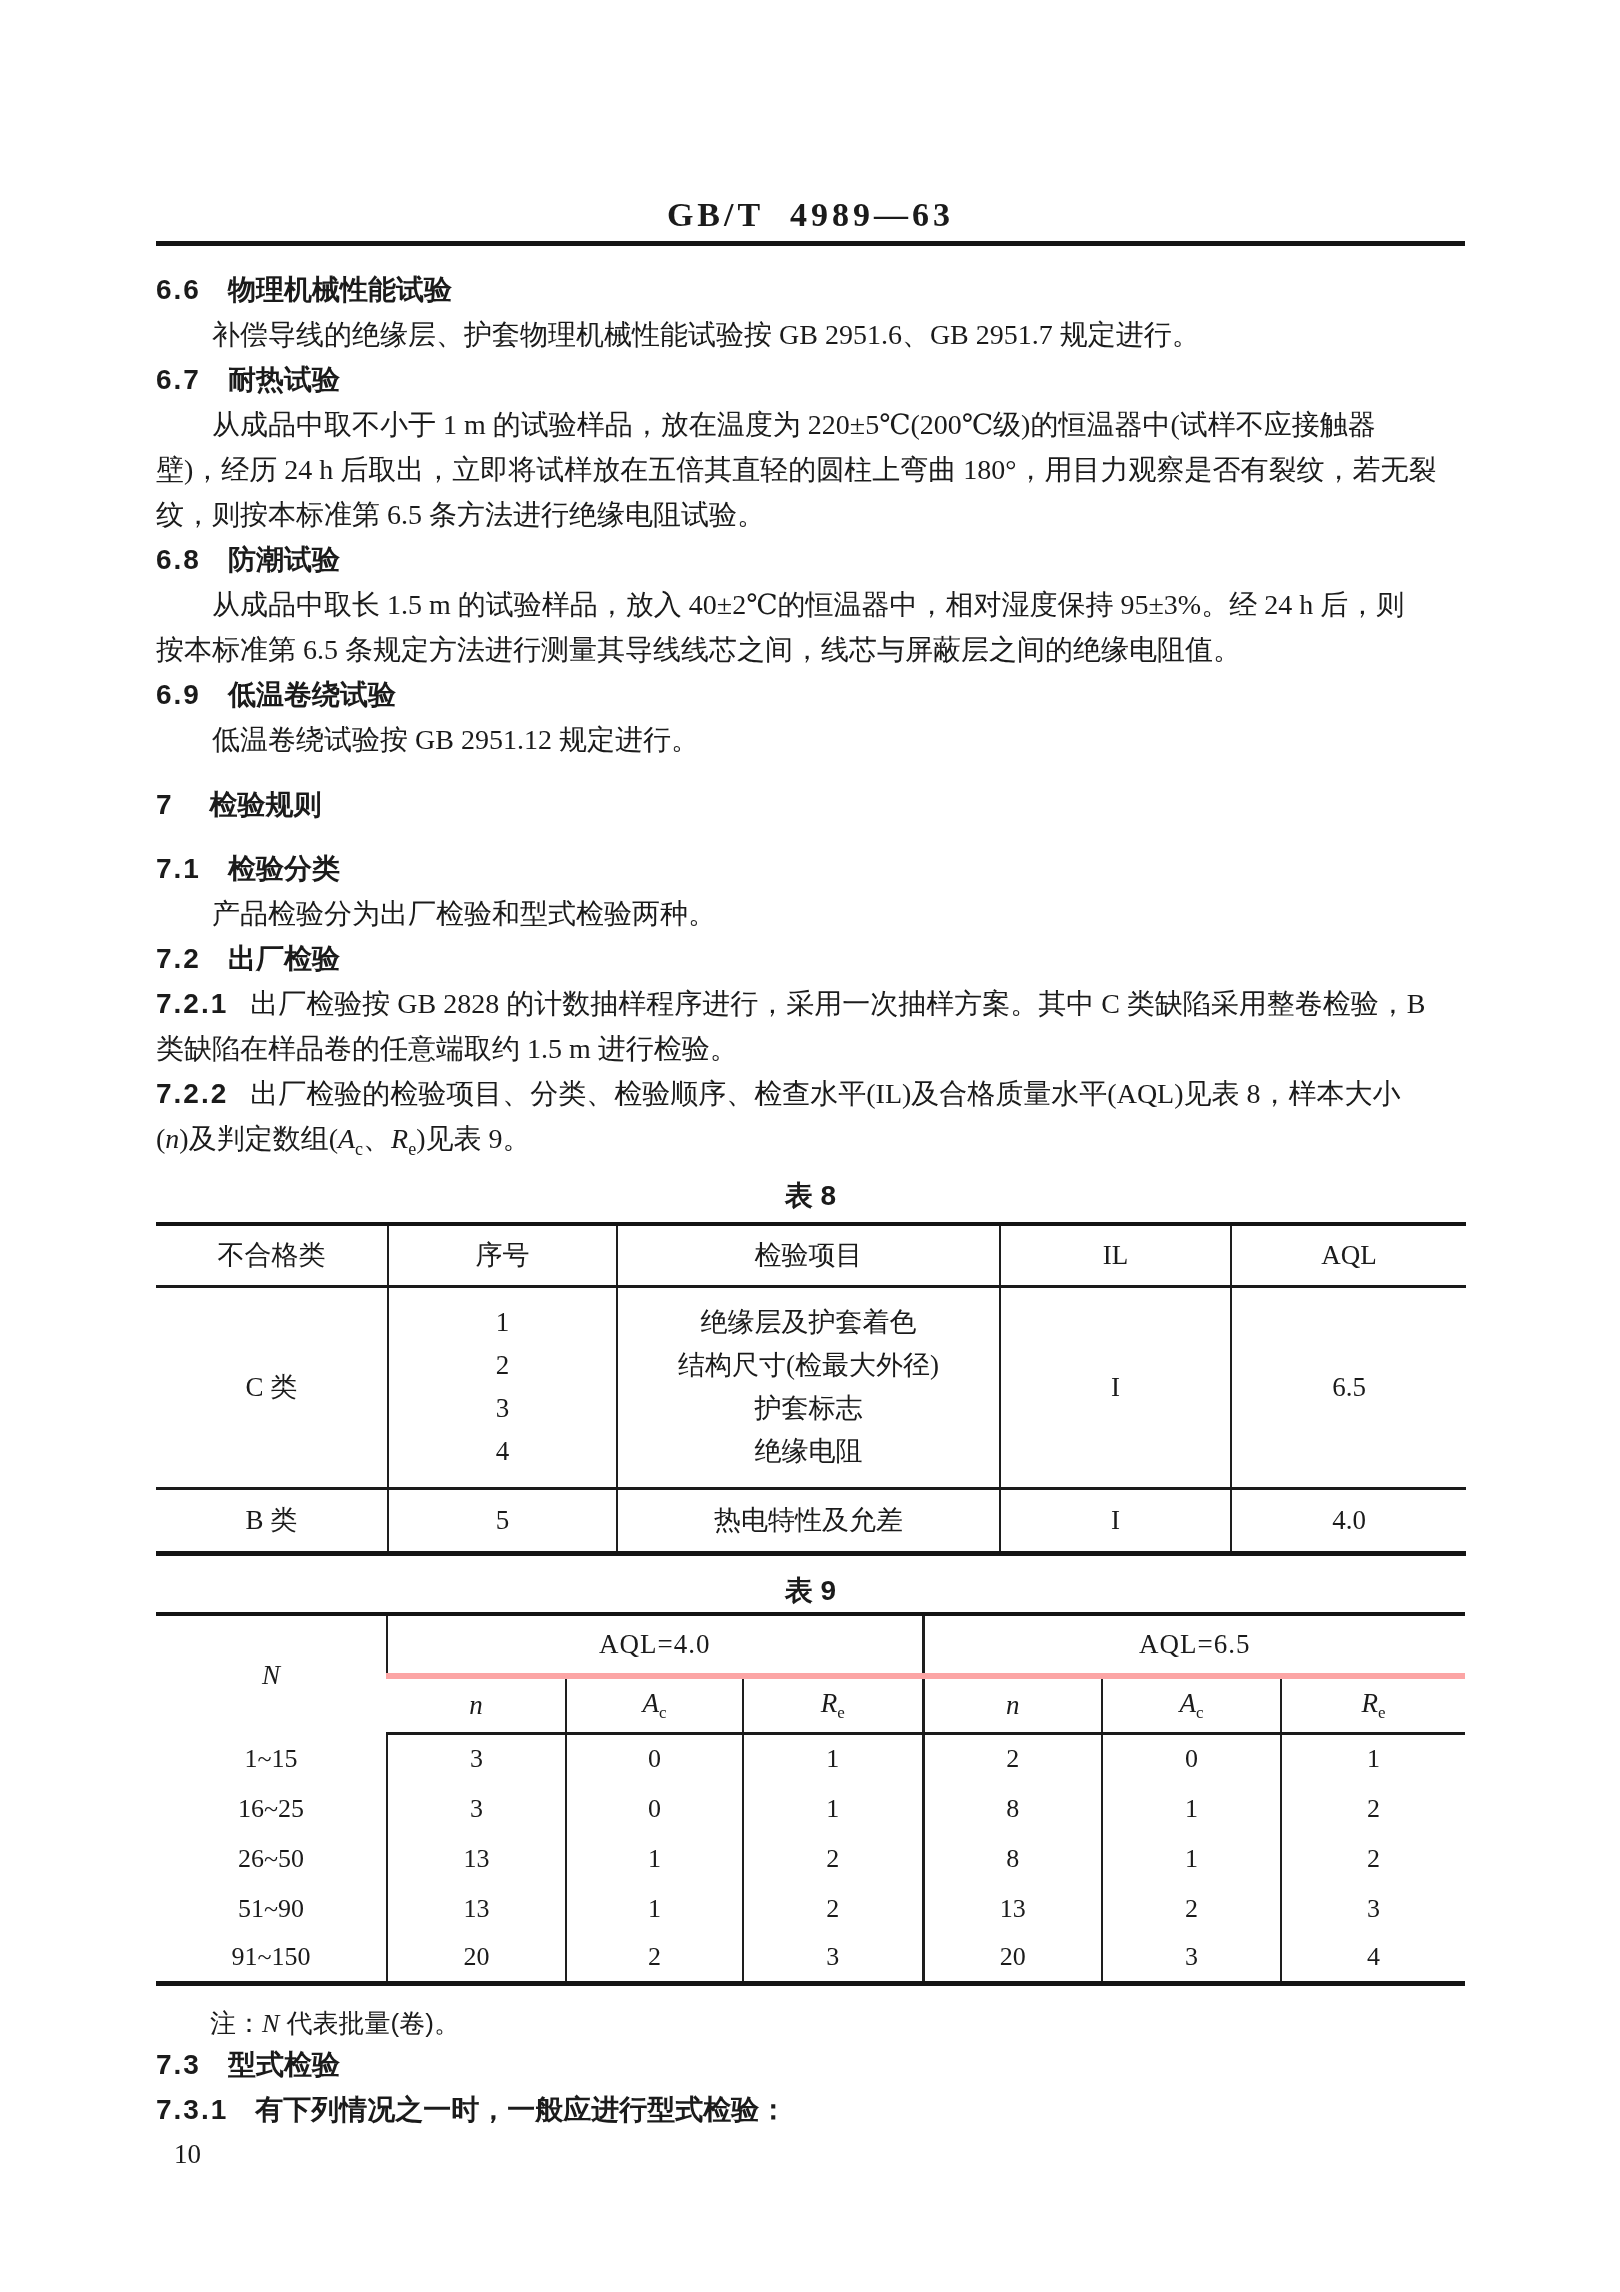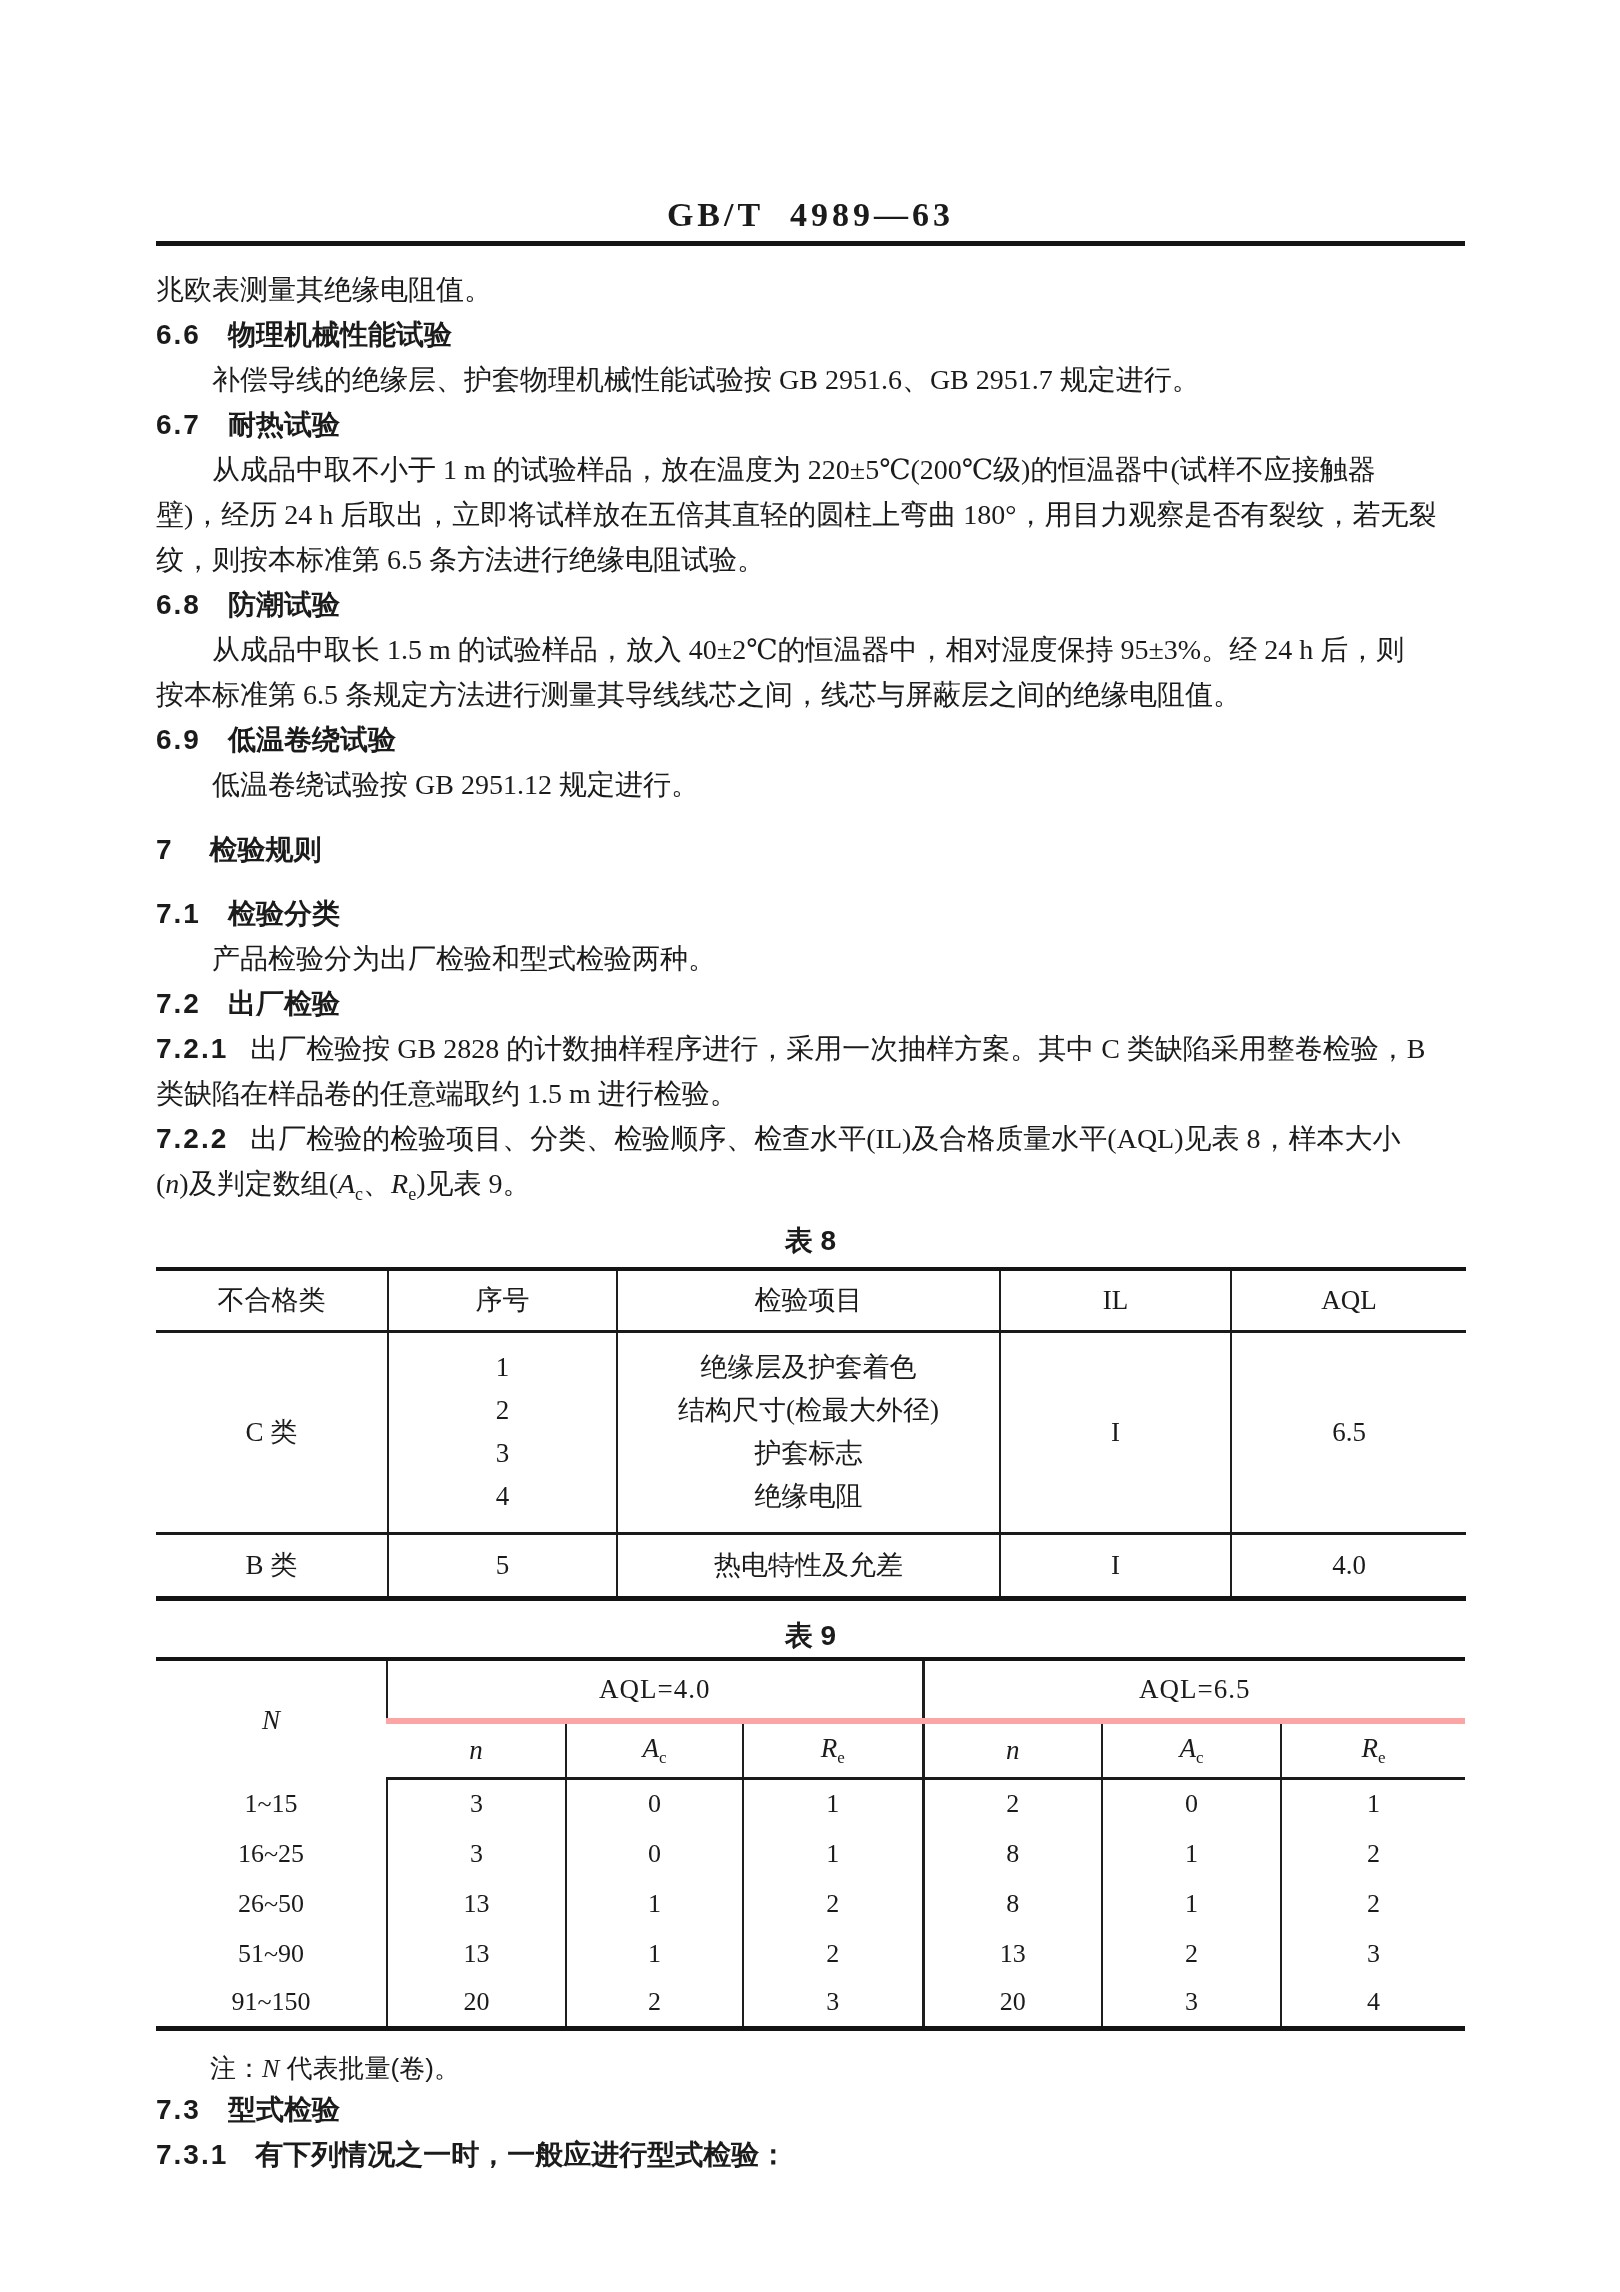--- a/index.html
+++ b/index.html
@@ -75,21 +75,20 @@
 </head>
 <body>
 
 <div class="page">
   <div class="content">
 
     <div class="doc-title">GB/T 4989—63</div>
     <div class="head-rule"></div>
 
     <div class="body-lines">
-      <div class="ln">兆欧表测量其绝缘电阻值。</div>
       <div class="ln heading"><span class="num">6.6</span><span>物理机械性能试验</span></div>
       <div class="ln indent">补偿导线的绝缘层、护套物理机械性能试验按 GB 2951.6、GB 2951.7 规定进行。</div>
       <div class="ln heading"><span class="num">6.7</span><span>耐热试验</span></div>
       <div class="ln indent">从成品中取不小于 1 m 的试验样品，放在温度为 220±5℃(200℃级)的恒温器中(试样不应接触器</div>
       <div class="ln">壁)，经历 24 h 后取出，立即将试样放在五倍其直轻的圆柱上弯曲 180°，用目力观察是否有裂纹，若无裂</div>
       <div class="ln">纹，则按本标准第 6.5 条方法进行绝缘电阻试验。</div>
       <div class="ln heading"><span class="num">6.8</span><span>防潮试验</span></div>
       <div class="ln indent">从成品中取长 1.5 m 的试验样品，放入 40±2℃的恒温器中，相对湿度保持 95±3%。经 24 h 后，则</div>
       <div class="ln">按本标准第 6.5 条规定方法进行测量其导线线芯之间，线芯与屏蔽层之间的绝缘电阻值。</div>
       <div class="ln heading"><span class="num">6.9</span><span>低温卷绕试验</span></div>
@@ -223,15 +222,16 @@
           <td>4</td>
         </tr>
       </tbody>
     </table>
 
     <div class="tbl-note"><span>注：</span><i>N</i><span> 代表批量(卷)。</span></div>
 
     <div class="ln heading" style=""><span class="num">7.3</span><span>型式检验</span></div>
     <div class="ln heading"><span class="num">7.3.1</span><span>有下列情况之一时，一般应进行型式检验：</span></div>
 
+    <div class="page-number">10</div>
   </div>
 </div>
 
 
 </body></html>

